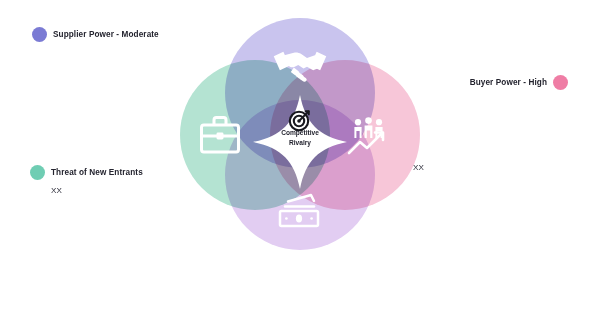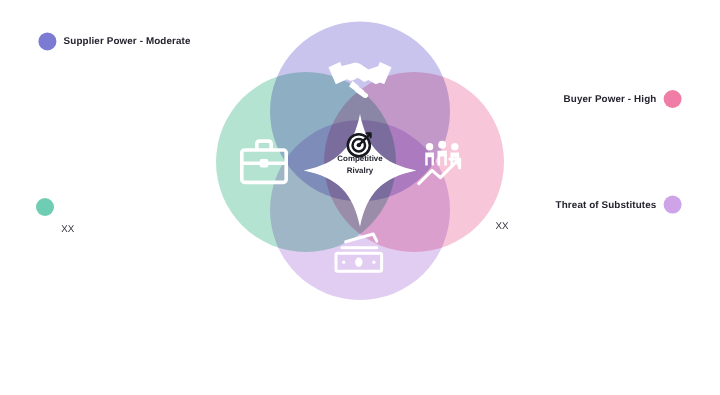--- a/index.html
+++ b/index.html
@@ -236,25 +236,22 @@
   <div class="block" id="block-buyer">
     <div class="block-head right">
       <span class="block-title">Buyer Power - High</span>
       <span class="dot" style="background:#ef7da5"></span>
     </div>
   </div>
 
   <div class="block" id="block-entrants">
     <div class="block-head">
       <span class="dot" style="background:#6fcdb3"></span>
+      <span class="block-title">Threat of New Entrants</span>
     </div>
     <div class="block-xx">XX</div>
   </div>
 
   <div class="block" id="block-substitutes">
-    <div class="block-head right">
-      <span class="block-title">Threat of Substitutes</span>
-      <span class="dot" style="background:#cfa3e8"></span>
-    </div>
     <div class="block-xx">XX</div>
   </div>
 
 </div>
 
 </body></html>

